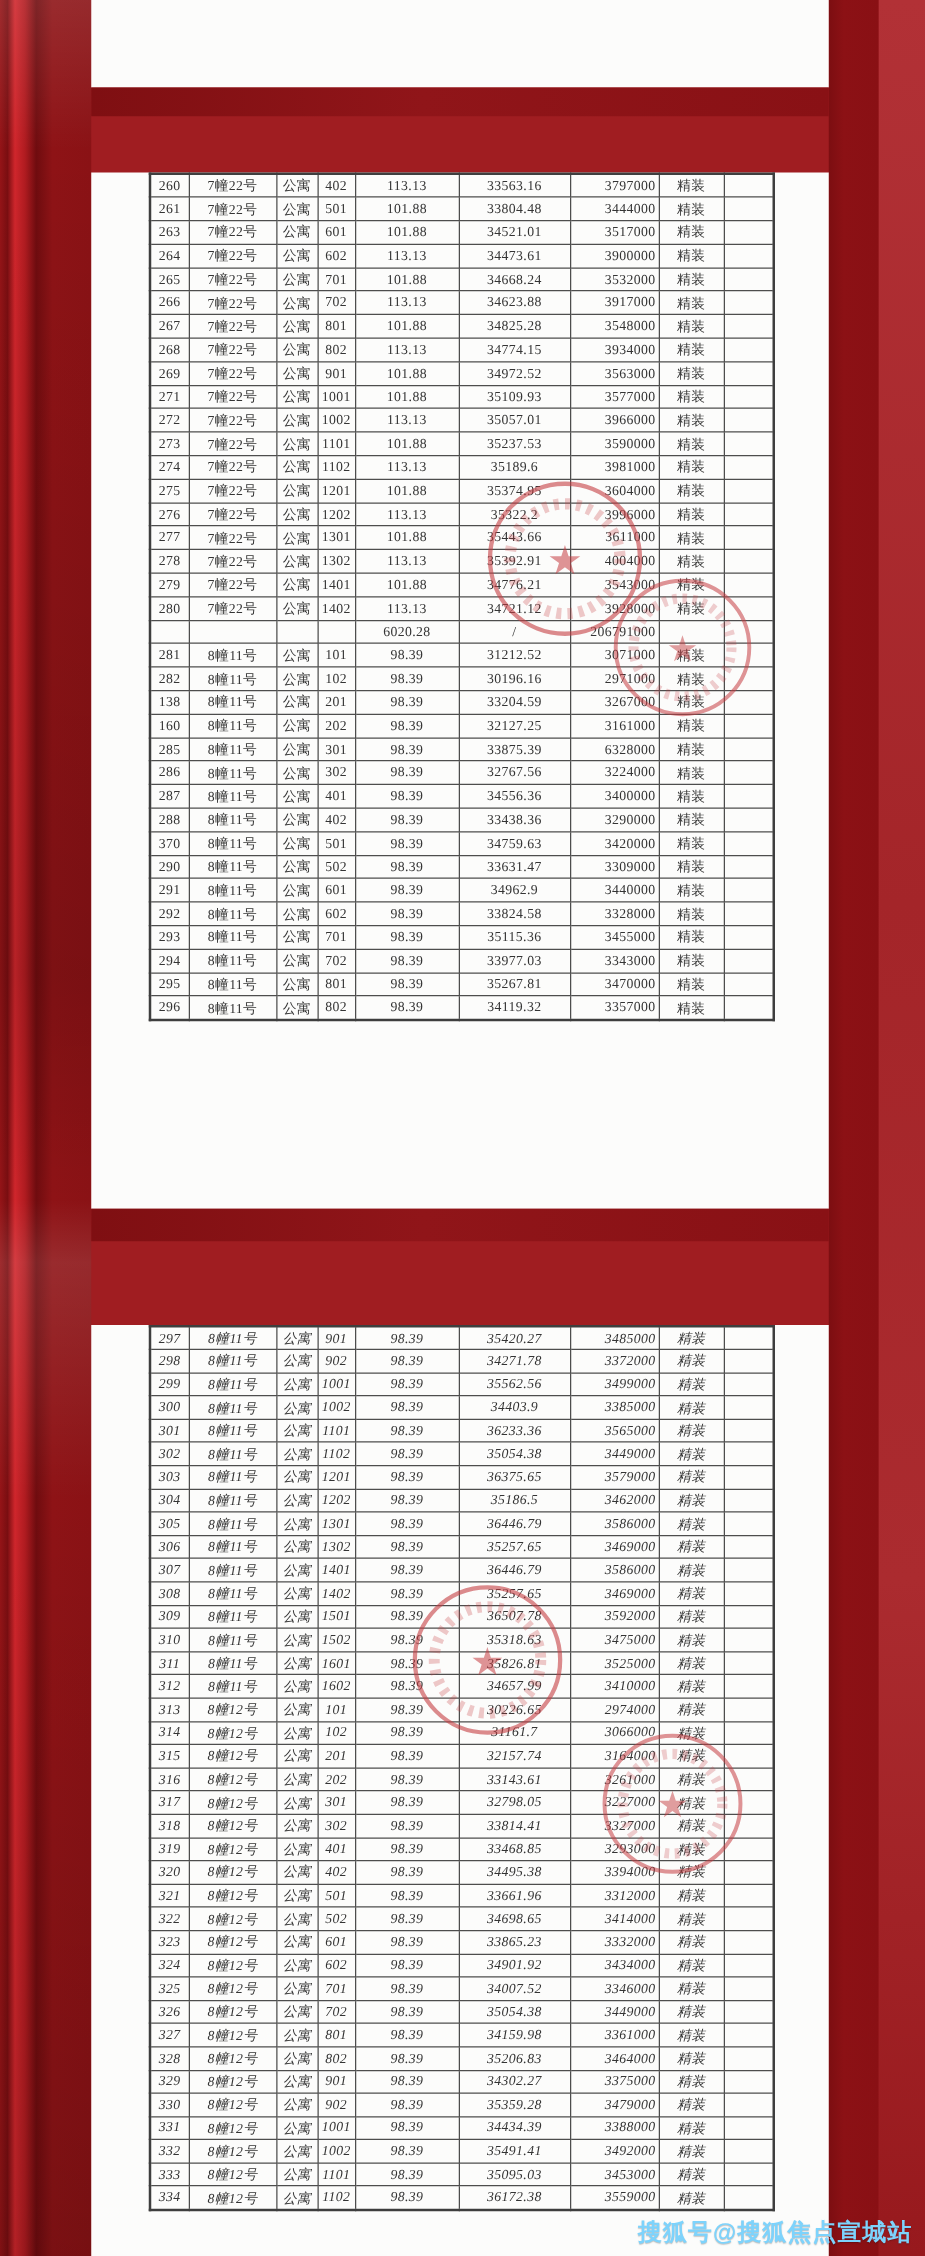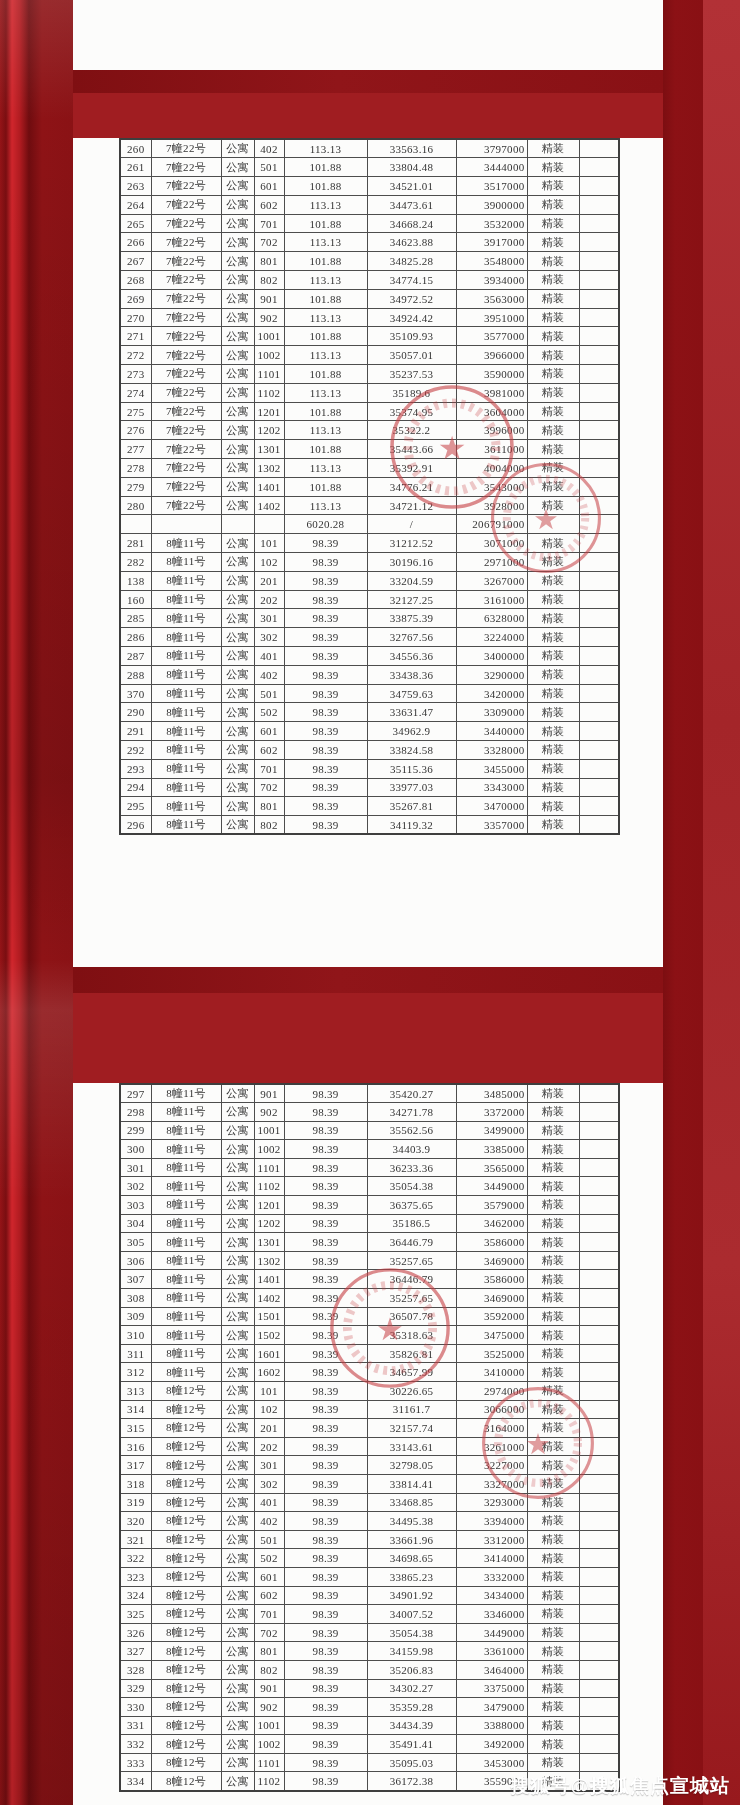--- a/index.html
+++ b/index.html
@@ -38,38 +38,38 @@
   .band.b2{height:26px;}
   .page.p1{height:829px;}
   .page.p2{height:828px;}
   
   table.sheet{
     border-collapse:collapse;table-layout:fixed;width:499px;margin-left:46px;
     border:2px solid #3e3e3e;
     font-family:"Liberation Serif","DejaVu Serif",serif;
   }
   .p1 table.sheet{margin-top:45px;}
-  .p2 table.sheet{margin-top:90px;}
+  .p2 table.sheet{margin-top:67px;font-style:italic;}
   table.sheet td{
     border:1px solid #4d4d4d;
     font-size:11px;color:#343434;text-align:center;
     white-space:nowrap;overflow:hidden;padding:0;
     letter-spacing:.3px;
   }
   .p1 table.sheet tr{height:18.8px;}
   .p2 table.sheet tr{height:18.6px;}
   col.c0{width:31px}col.c1{width:70px}col.c2{width:33px}col.c3{width:30px}
   col.c4{width:83px}col.c5{width:89px}col.c6{width:71px}col.c7{width:52px}col.c8{width:40px}
   table.sheet td.c6{text-align:right;padding-right:2px;}
   
   .stamp{position:absolute;pointer-events:none;}
   
   .watermark{
     position:absolute;right:22px;bottom:6px;
-    color:#ffffff;font:bold 19px "Liberation Sans","DejaVu Sans",sans-serif;
+    color:#7dd3fc;font:bold 19px "Liberation Sans","DejaVu Sans",sans-serif;
     letter-spacing:1px;text-shadow:0 1px 1px rgba(0,0,0,.25);
   }
 </style>
 </head>
 <body>
 
 <div class="canvas">
 
   <div class="left-ribbon"></div>
   <div class="right-strip"></div>
@@ -181,31 +181,20 @@
               <td class="c8"></td>
             </tr>
             <tr>
               <td class="c0">269</td>
               <td class="c1">7幢22号</td>
               <td class="c2">公寓</td>
               <td class="c3">901</td>
               <td class="c4">101.88</td>
               <td class="c5">34972.52</td>
               <td class="c6">3563000</td>
-              <td class="c7">精装</td>
-              <td class="c8"></td>
-            </tr>
-            <tr>
-              <td class="c0">270</td>
-              <td class="c1">7幢22号</td>
-              <td class="c2">公寓</td>
-              <td class="c3">902</td>
-              <td class="c4">113.13</td>
-              <td class="c5">34924.42</td>
-              <td class="c6">3951000</td>
               <td class="c7">精装</td>
               <td class="c8"></td>
             </tr>
             <tr>
               <td class="c0">271</td>
               <td class="c1">7幢22号</td>
               <td class="c2">公寓</td>
               <td class="c3">1001</td>
               <td class="c4">101.88</td>
               <td class="c5">35109.93</td>

